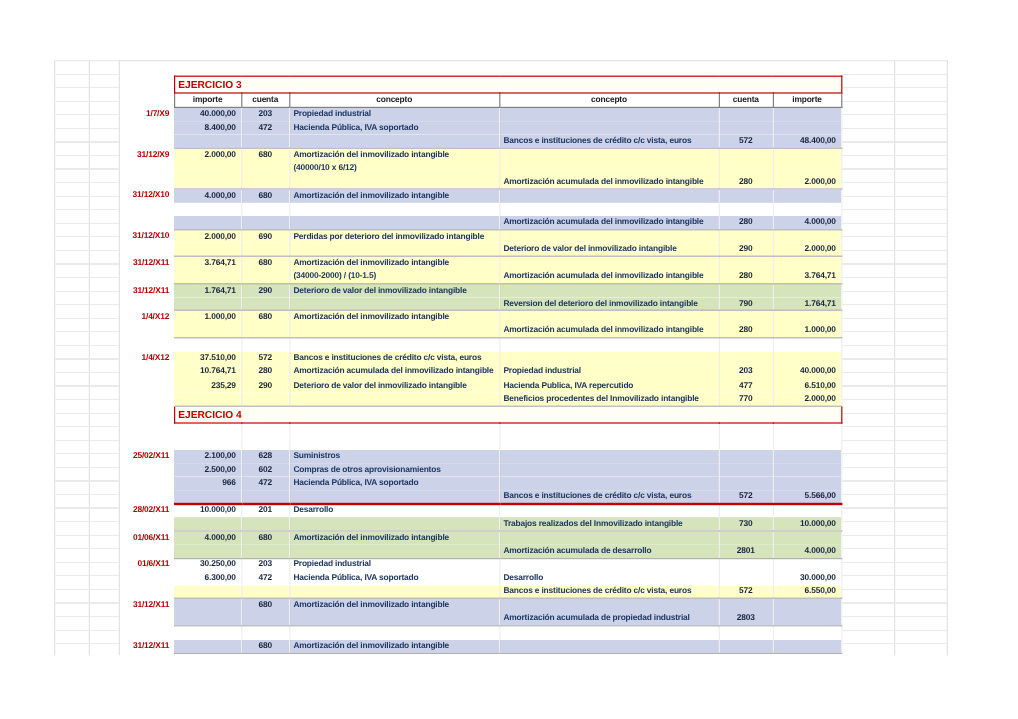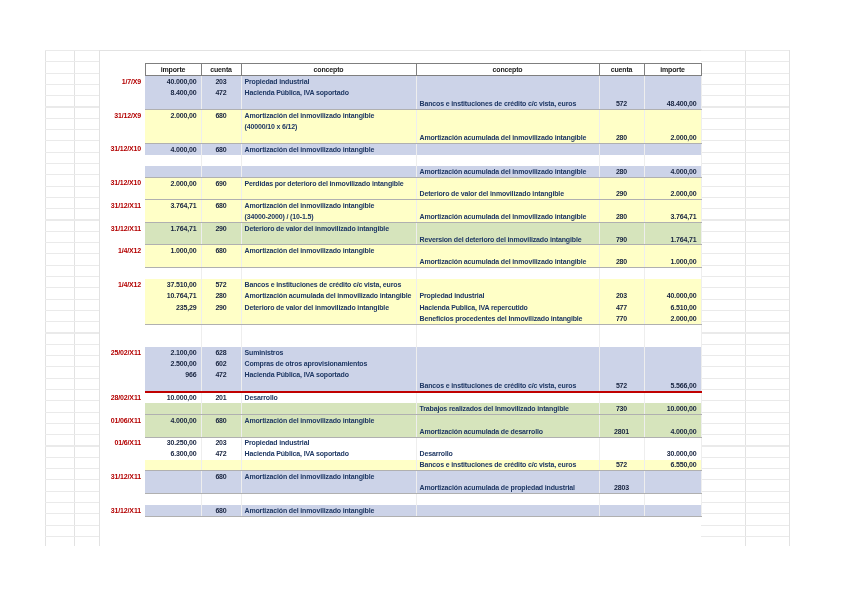--- a/index.html
+++ b/index.html
@@ -68,20 +68,24 @@
     <colgroup>
       <col style="width:45px">
       <col style="width:56px">
       <col style="width:40px">
       <col style="width:175px">
       <col style="width:183px">
       <col style="width:45px">
       <col style="width:57px">
     </colgroup>
     <tbody>
+        <tr class="section-row">
+          <td class="date-cell"></td>
+          <td class="section-cell" colspan="6">EJERCICIO 3</td>
+        </tr>
         <tr class="colhead-row">
           <td class="date-cell"></td>
           <td class="head">importe</td>
           <td class="head">cuenta</td>
           <td class="head">concepto</td>
           <td class="head">concepto</td>
           <td class="head">cuenta</td>
           <td class="head">importe</td>
         </tr>
         <tr class="entry-row">
@@ -275,20 +279,24 @@
         </tr>
         <tr class="entry-row sep-gray">
           <td class="date-cell"></td>
           <td class="num" style="background: rgb(255, 255, 199);"></td>
           <td class="acct" style="background: rgb(255, 255, 199);"></td>
           <td class="txt" style="background: rgb(255, 255, 199);"></td>
           <td class="txt" style="background: rgb(255, 255, 199);">Beneficios procedentes del Inmovilizado intangible</td>
           <td class="acct" style="background: rgb(255, 255, 199);">770</td>
           <td class="num" style="background: rgb(255, 255, 199);">2.000,00</td>
         </tr>
+        <tr class="section-row">
+          <td class="date-cell"></td>
+          <td class="section-cell" colspan="6">EJERCICIO 4</td>
+        </tr>
         <tr class="entry-row">
           <td class="date-cell"></td>
           <td class="num" style="background: rgb(255, 255, 255);"></td>
           <td class="acct" style="background: rgb(255, 255, 255);"></td>
           <td class="txt" style="background: rgb(255, 255, 255);"></td>
           <td class="txt" style="background: rgb(255, 255, 255);"></td>
           <td class="acct" style="background: rgb(255, 255, 255);"></td>
           <td class="num" style="background: rgb(255, 255, 255);"></td>
         </tr>
         <tr class="entry-row">

